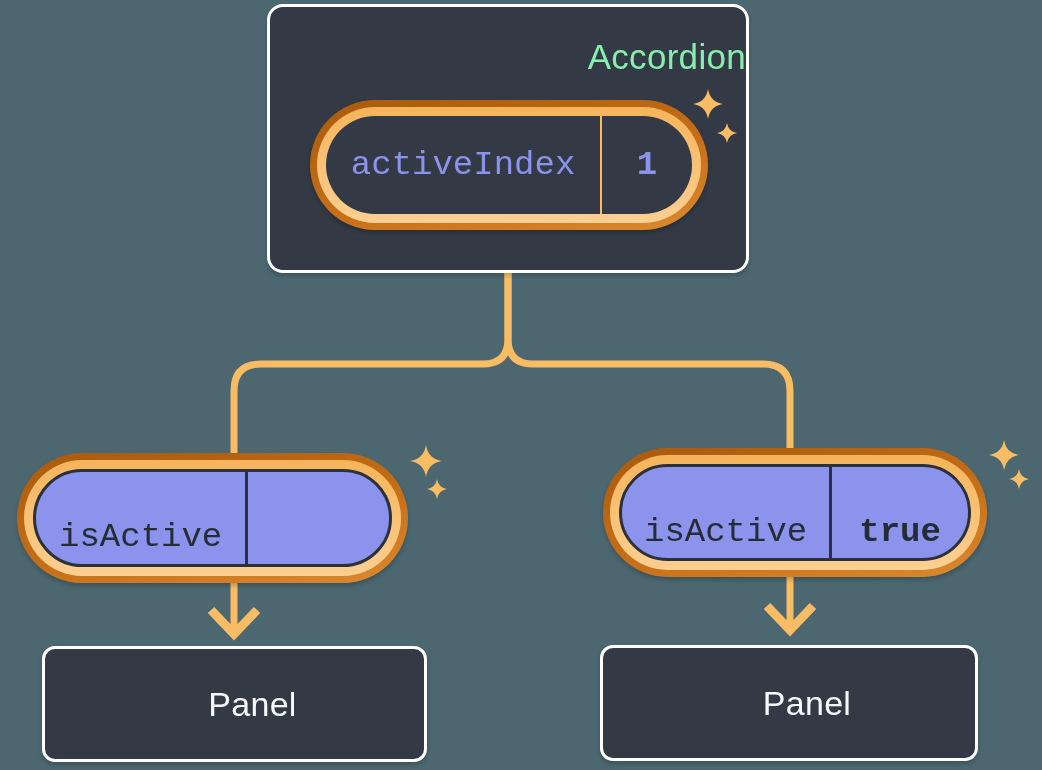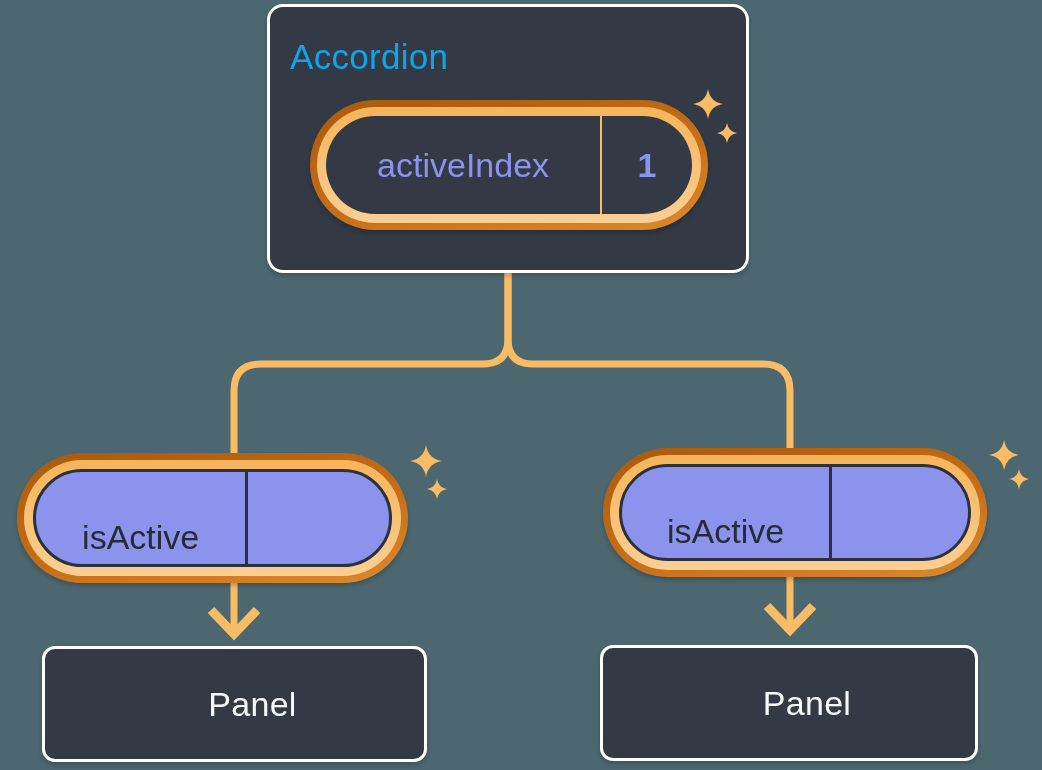--- a/index.html
+++ b/index.html
@@ -13,35 +13,36 @@
   .layer-sparkles{z-index:3;}
 
   
   .node{
     position:absolute;box-sizing:border-box;z-index:2;
     background:#333A45;border:3.5px solid #FFFFFF;
     box-shadow:0 3px 4px rgba(0,0,0,0.18);
   }
   .accordion-box{left:267px;top:4px;width:482px;height:269px;border-radius:16px;}
   .node-title{
-    position:absolute;left:0;right:0;top:30px;text-align:left;
-    font-size:35px;font-weight:500;color:#0ea5e9;letter-spacing:0.3px;margin-left:20px;
+    position:absolute;left:0;right:0;top:30px;text-align:right;
+    font-size:35px;font-weight:500;color:#86efac;letter-spacing:0.3px;
   }
   .panel{
     display:flex;align-items:center;justify-content:center;border-radius:13px;
     color:#F6F7F9;font-size:34px;font-weight:500;letter-spacing:0.3px;padding-left:36px;
   }
   .panel-left{left:42px;top:646px;width:385px;height:116px;}
   .panel-right{left:600px;top:645px;width:378px;height:116px;}
 
   
   .pill{
     position:absolute;box-sizing:border-box;border-radius:999px;padding:7px;z-index:2;
     background:linear-gradient(168deg,#A85A0D 0%,#C66E17 55%,#DC892E 100%);
     box-shadow:0 3px 4px rgba(0,0,0,0.20);
+    font-family:Liberation Mono, monospace;
   }
   .pill-ring{
     height:100%;box-sizing:border-box;border-radius:999px;padding:9px;
     background:linear-gradient(180deg,#F5B45A 0%,#FBCF92 100%);
   }
   .pill-body{
     height:100%;box-sizing:border-box;border-radius:999px;overflow:hidden;
     display:flex;align-items:stretch;
   }
   .pill-state .pill-body{background:#333A45;}
@@ -96,20 +97,21 @@
         <div class="pill-divider"></div>
       </div>
     </div>
   </div>
 
   <div class="pill pill-prop pill-right">
     <div class="pill-ring">
       <div class="pill-body">
         <div class="pill-cell pill-label">isActive</div>
         <div class="pill-divider"></div>
+        <div class="pill-cell pill-value">true</div>
       </div>
     </div>
   </div>
 
   <div class="node panel panel-left">
     <span>Panel</span>
   </div>
   <div class="node panel panel-right">
     <span>Panel</span>
   </div>

